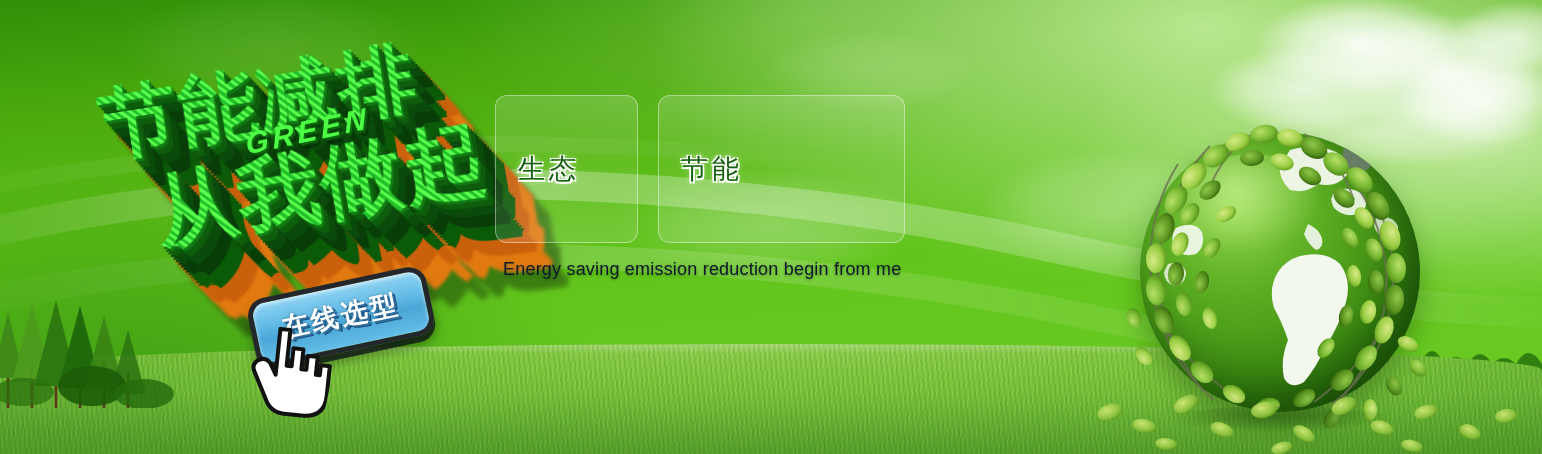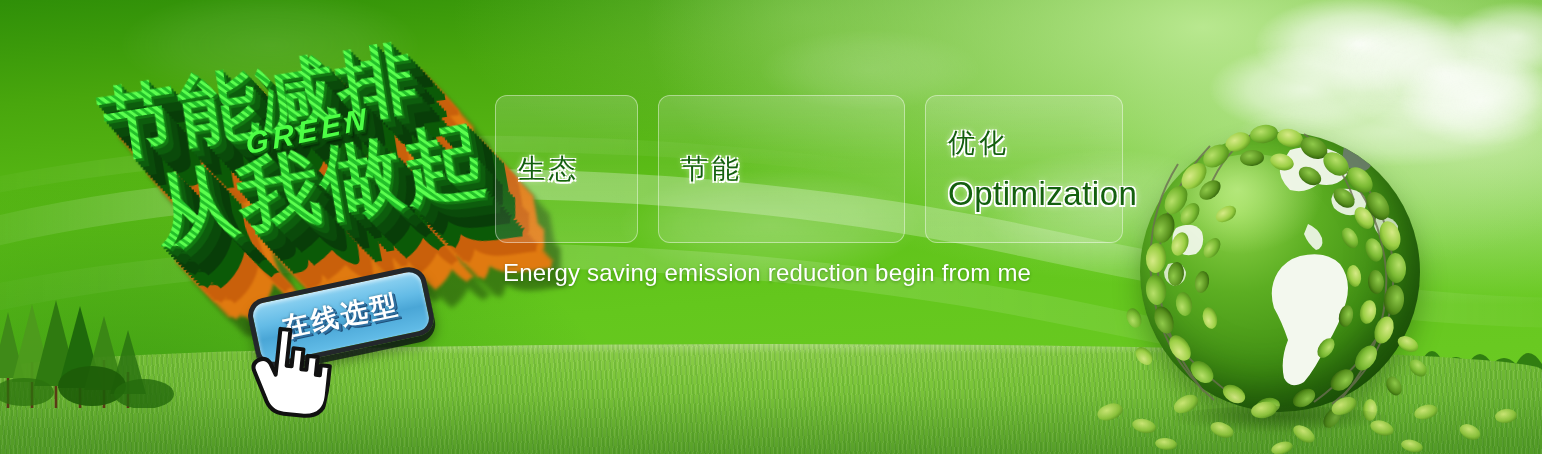--- a/index.html
+++ b/index.html
@@ -193,22 +193,22 @@
     text-shadow:
       -1.5px -1.5px 0 #fff, 1.5px -1.5px 0 #fff, -1.5px 1.5px 0 #fff, 1.5px 1.5px 0 #fff,
       0 0 7px rgba(255,255,255,.95);
     white-space:nowrap;
   }
 
   
   .tagline {
     position:absolute;
     left:503px; top:259px;
-    font-size:24px;
-    color:#ffffff;
+    font-size:18px;
+    color:#0f172a;
     letter-spacing:.2px;
     text-shadow:0 1px 3px rgba(25,80,10,.45);
     white-space:nowrap;
   }
 
   
   .globe-wrap {
     position:absolute;
     left:1118px; top:118px;
     width:320px; height:316px;
@@ -359,24 +359,20 @@
       </g>
     </svg>
   </div>
 
   <div class="features">
     <div class="feature f0">
       <div class="cn">生态</div>
     </div>
     <div class="feature f1">
       <div class="cn">节能</div>
-    </div>
-    <div class="feature f2">
-      <div class="cn">优化</div>
-      <div class="en">Optimization</div>
     </div>
   </div>
 
   <div class="tagline">Energy saving emission reduction begin from me</div>
 
   <div class="globe-wrap">
     <div class="globe">
       <div class="globe-hl"></div>
       <svg viewBox="0 0 280 280">
         <g fill="#f3f8ee">

